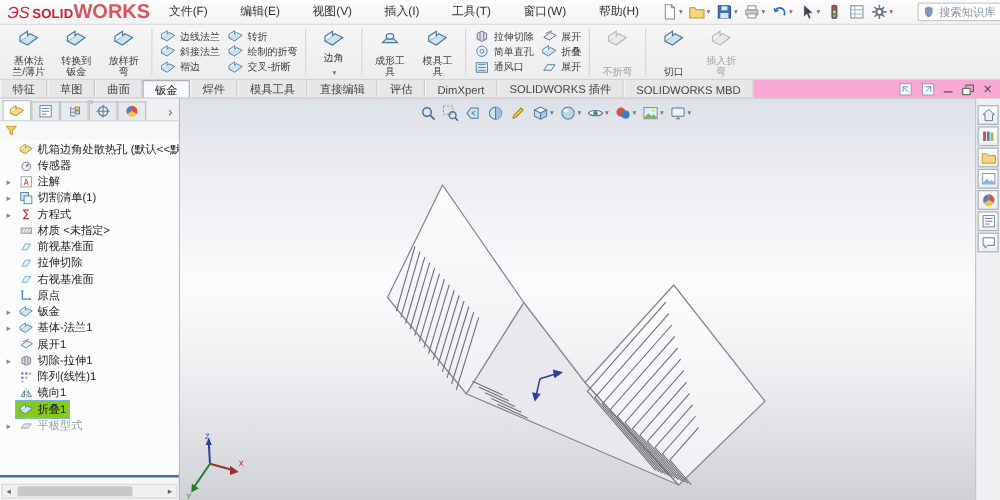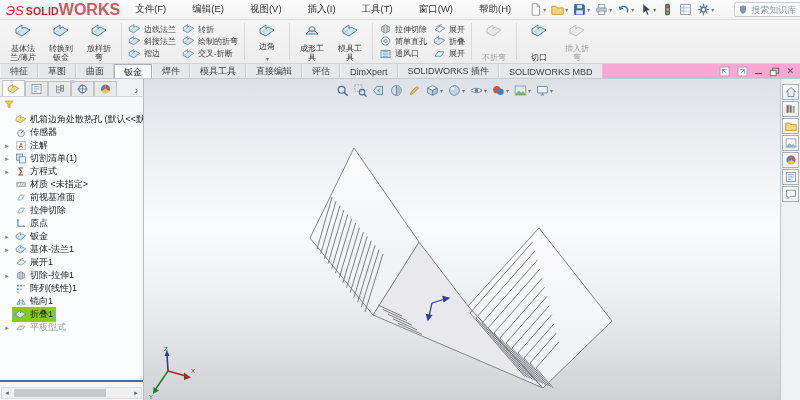--- a/index.html
+++ b/index.html
@@ -610,20 +610,31 @@
           </div>
           <div class="trow">
             <span class="arr"></span>
             <span class="tcontent">
               <span class="icn">
                 <svg viewBox="0 0 16 16" width="100%" height="100%">
                   <path d="M3 11.5l4-7h6l-4 7z" fill="#dff0fb" fill-opacity="0.85" stroke="#6fa3c8"></path>
                 </svg>
               </span>
               <span class="tlabel">拉伸切除</span>
+            </span>
+          </div>
+          <div class="trow">
+            <span class="arr"></span>
+            <span class="tcontent">
+              <span class="icn">
+                <svg viewBox="0 0 16 16" width="100%" height="100%">
+                  <path d="M3 11.5l4-7h6l-4 7z" fill="#dff0fb" fill-opacity="0.85" stroke="#6fa3c8"></path>
+                </svg>
+              </span>
+              <span class="tlabel">右视基准面</span>
             </span>
           </div>
           <div class="trow">
             <span class="arr"></span>
             <span class="tcontent">
               <span class="icn">
                 <svg viewBox="0 0 16 16" width="100%" height="100%">
                   <path d="M3.5 2v10h10" fill="none" stroke="#4f81bd" stroke-width="1.6"></path>
                   <path d="M3.5 1L2 3.5h3zM14 12l-2.5-1.5v3z" fill="#4f81bd"></path>
                 </svg>

